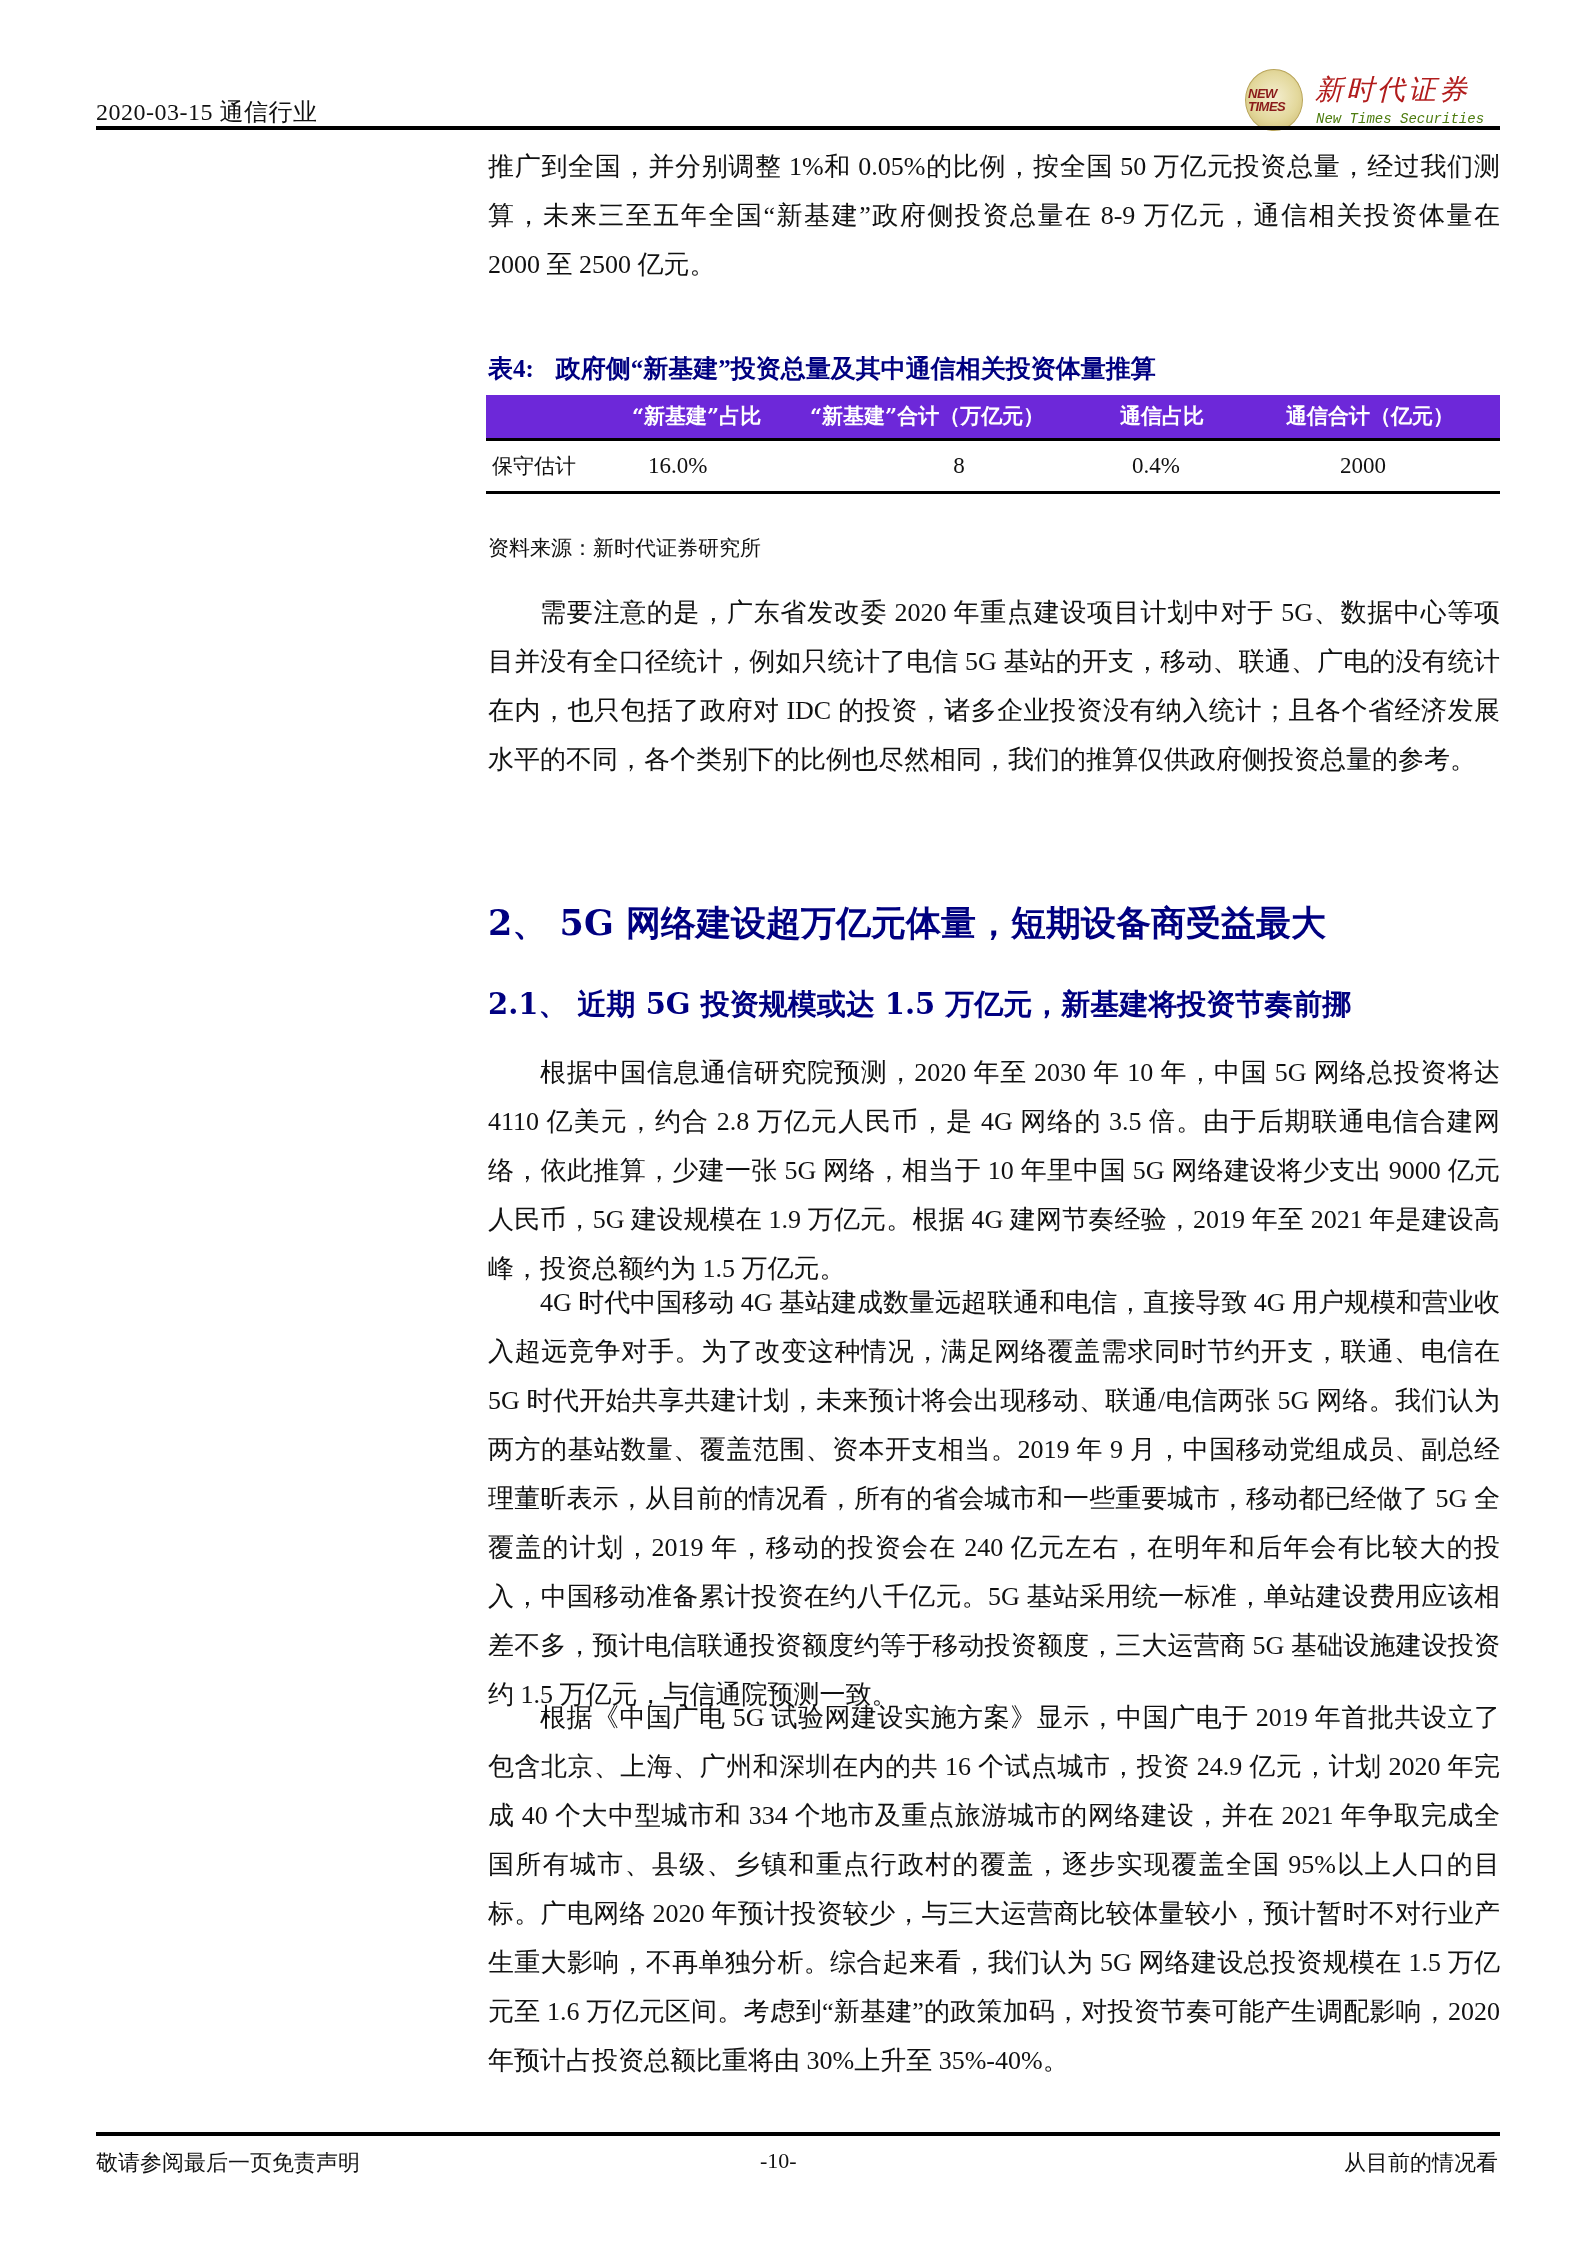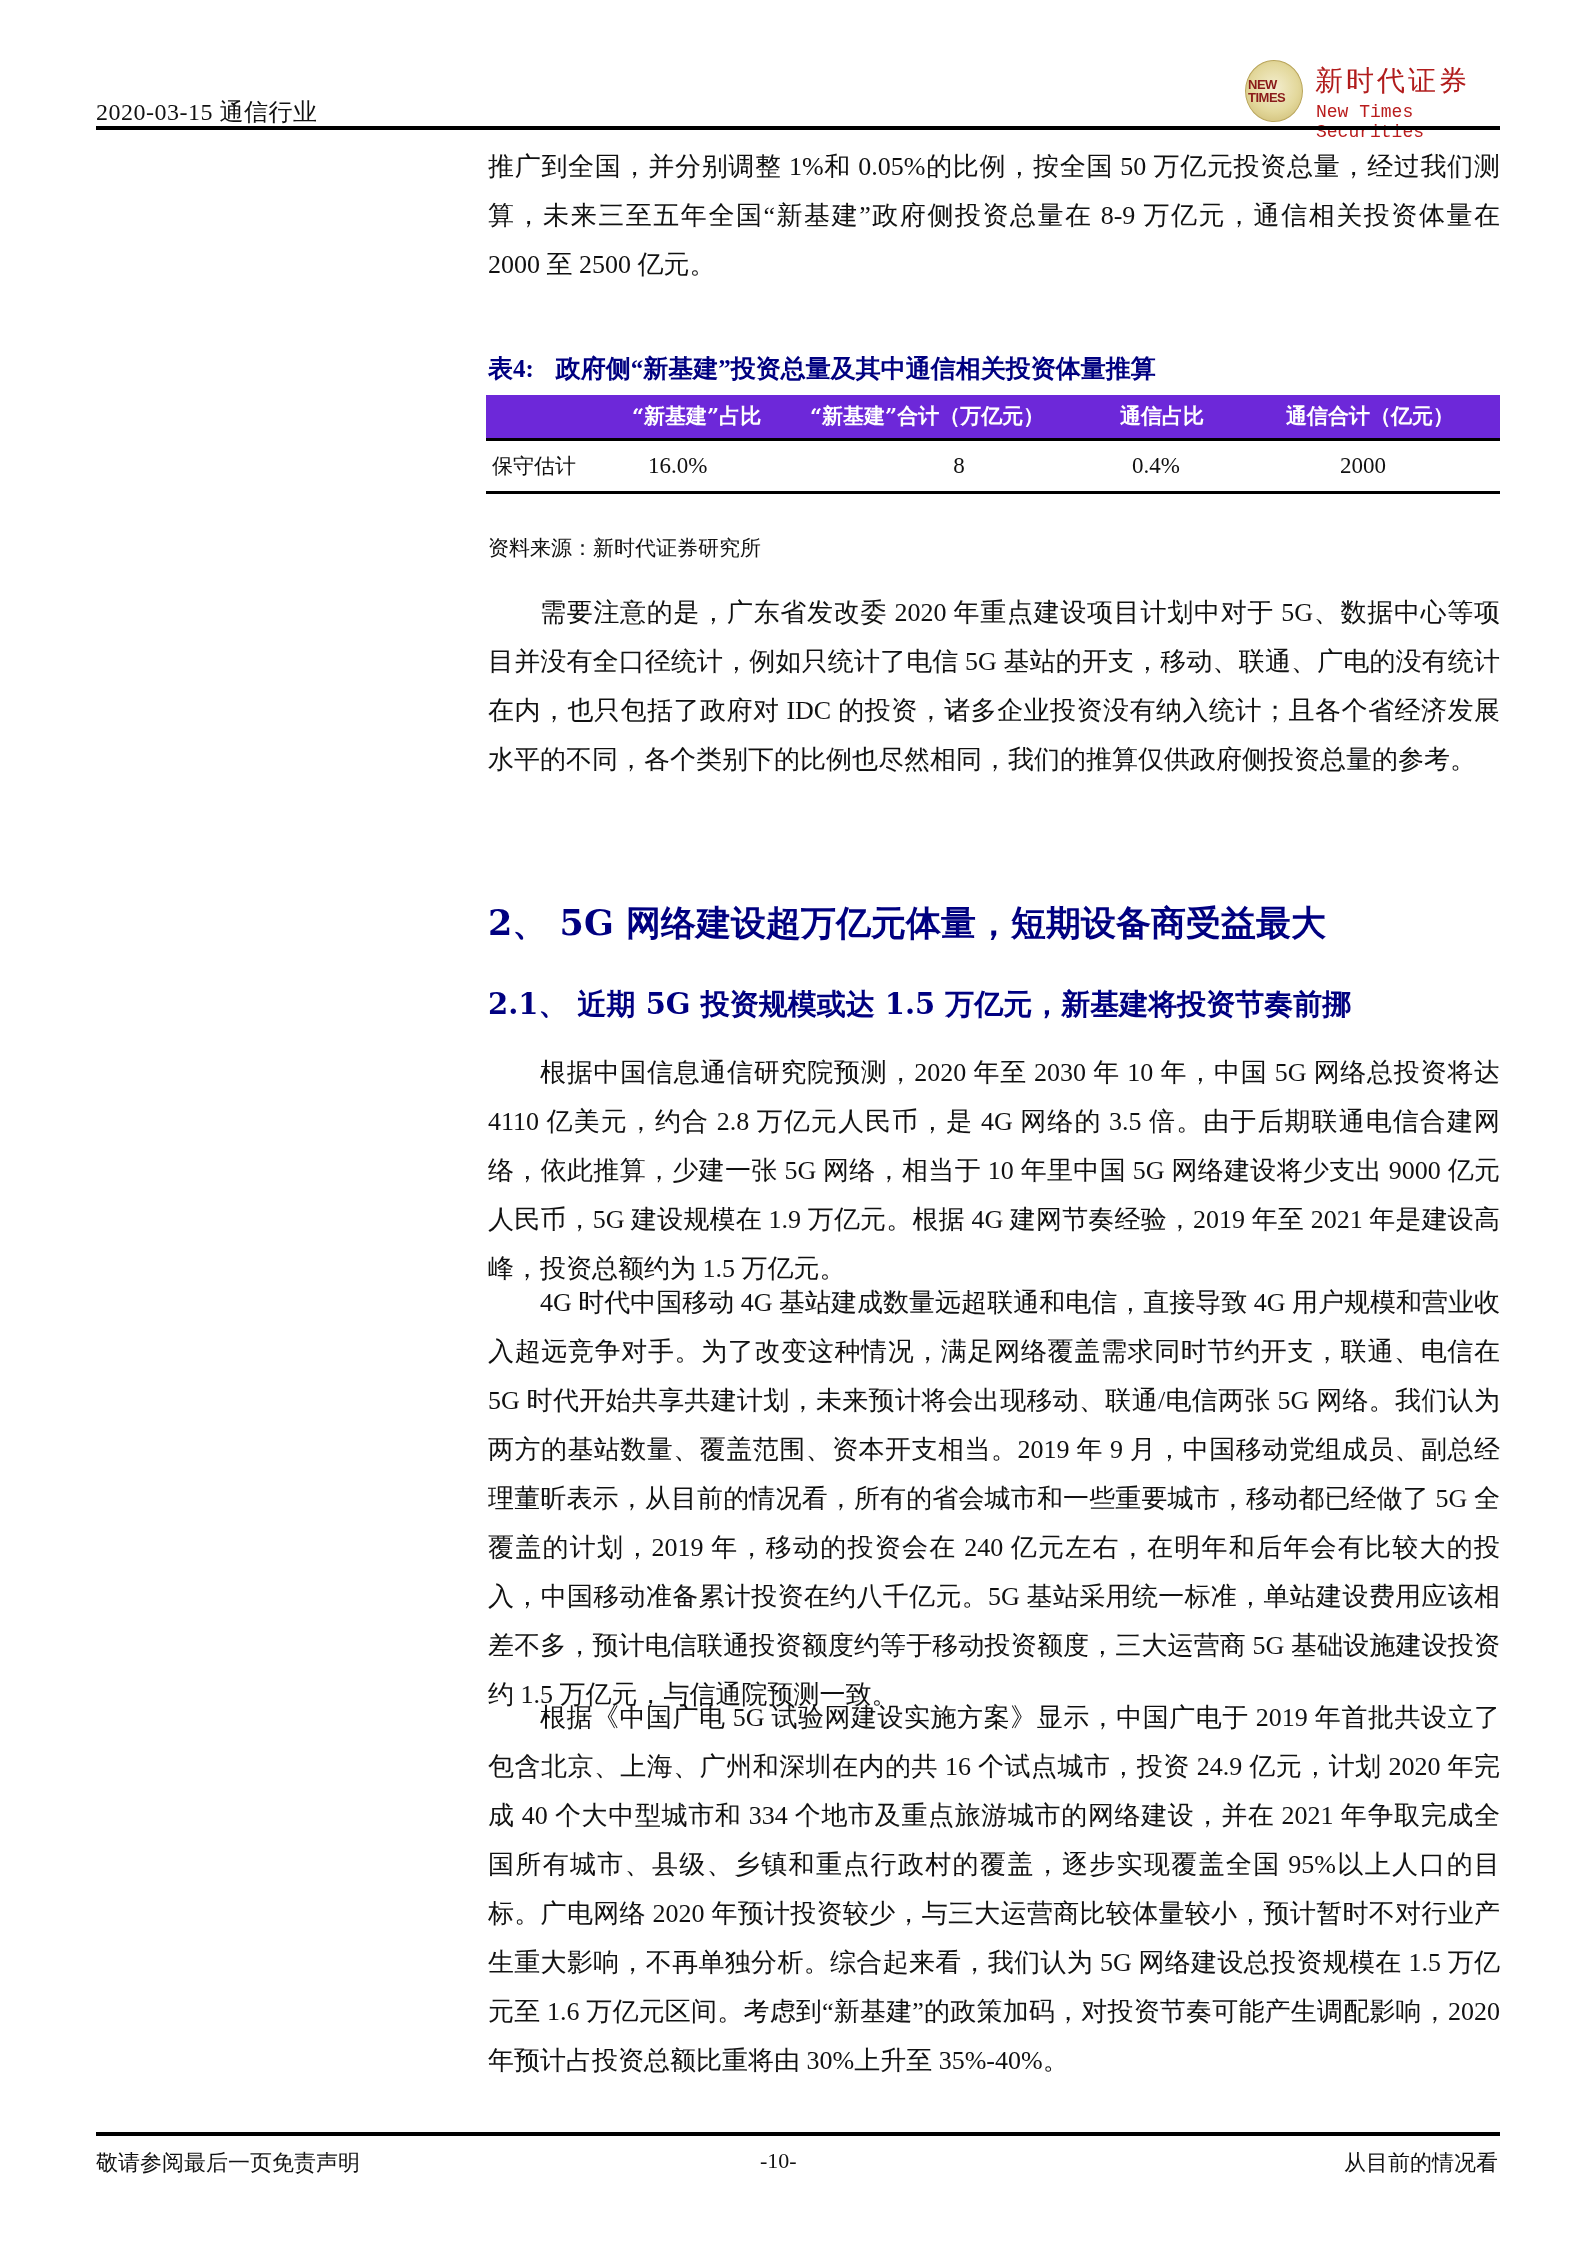--- a/index.html
+++ b/index.html
@@ -8,21 +8,21 @@
     position: relative;
     font-family: "Liberation Serif", "DejaVu Serif", serif;
     color: #111111;
     overflow: hidden;
   }
   .header-left {
     position: absolute; left: 96px; top: 96px;
     font-size: 24px; color: #111; letter-spacing: 0.5px;
   }
   .logo {
-    position: absolute; left: 1245px; top: 58px; width: 270px; height: 66px;
+    position: absolute; left: 1245px; top: 67px; width: 270px; height: 66px; font-style: italic;
   }
   .logo-emblem {
     position: absolute; left: 0; top: 2px; width: 58px; height: 62px;
     border-radius: 50%;
     background: radial-gradient(circle at 50% 45%, #f4eed0 0%, #e3d89c 55%, #c9b56a 100%);
     border: 1px solid #b9a55a;
   }
   .logo-emblem .t1, .logo-emblem .t2 {
     position: absolute; left: 2px; font-family: "Liberation Sans", sans-serif;
     font-size: 13px; font-weight: bold; color: #8a1a1a; letter-spacing: -0.5px;
@@ -30,21 +30,21 @@
   .logo-emblem .t1 { top: 16px; }
   .logo-emblem .t2 { top: 29px; }
   .logo-cn {
     position: absolute; left: 70px; top: 4px;
     font-family: "DejaVu Sans", sans-serif;
     font-size: 28px; color: #b11c1c; letter-spacing: 3px;
   }
   .logo-en {
     position: absolute; left: 71px; top: 44px;
     font-family: "Liberation Mono", "DejaVu Sans Mono", monospace;
-    font-size: 18px; color: #b91c1c;
+    font-size: 14px; color: #4d7c0f;
   }
   .rule-top {
     position: absolute; left: 96px; top: 126px; width: 1404px; height: 4px; background: #000;
   }
   .rule-bottom {
     position: absolute; left: 96px; top: 2132px; width: 1404px; height: 4px; background: #000;
   }
   .footer {
     position: absolute; top: 2148px; font-size: 22px; color: #111;
   }

